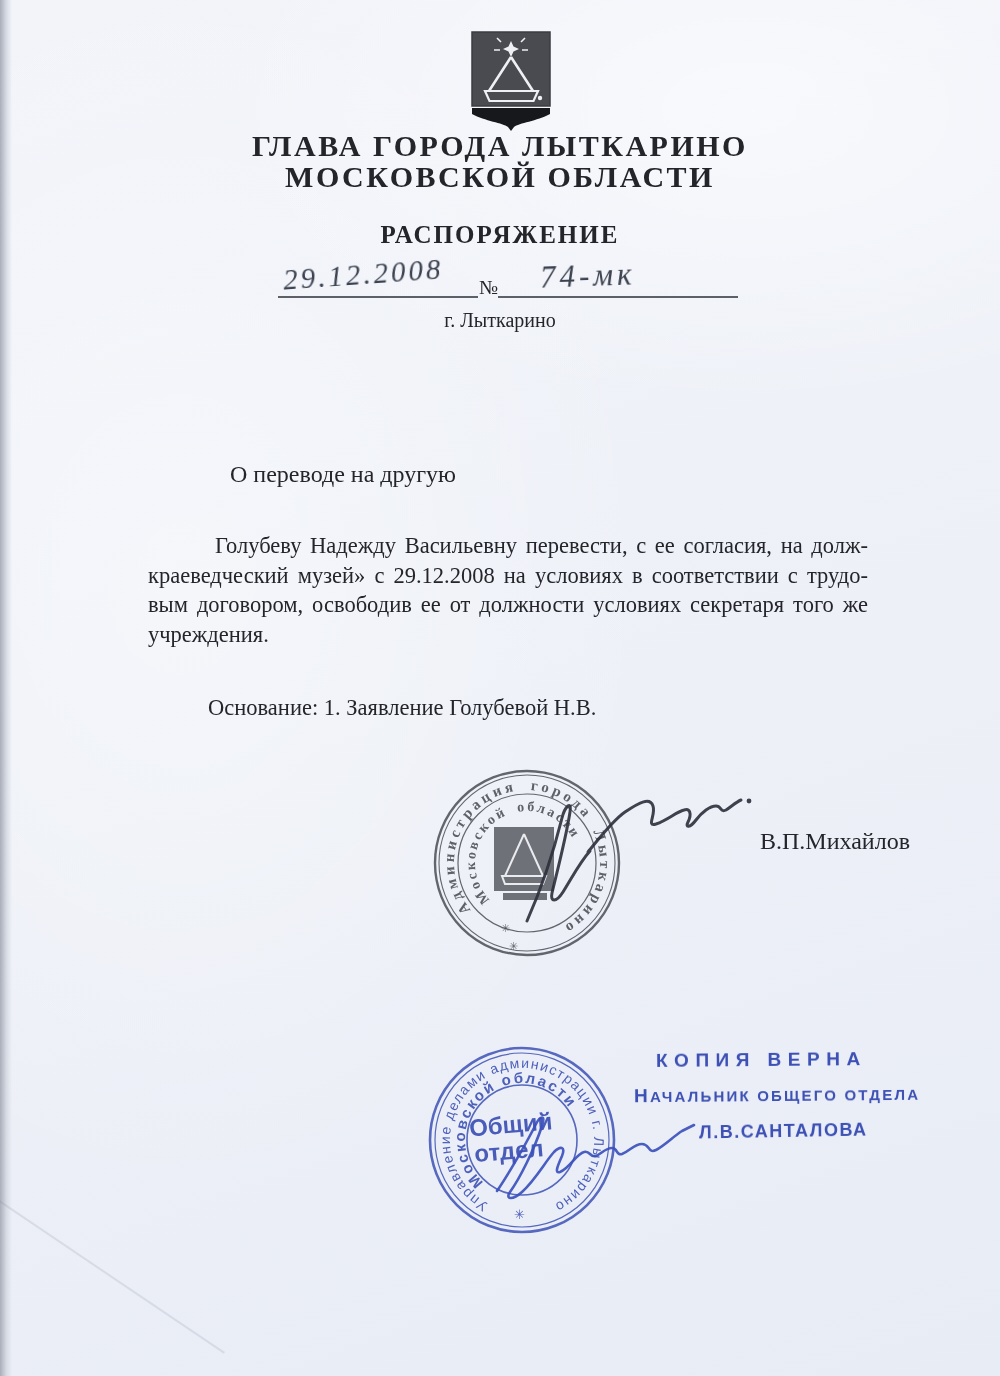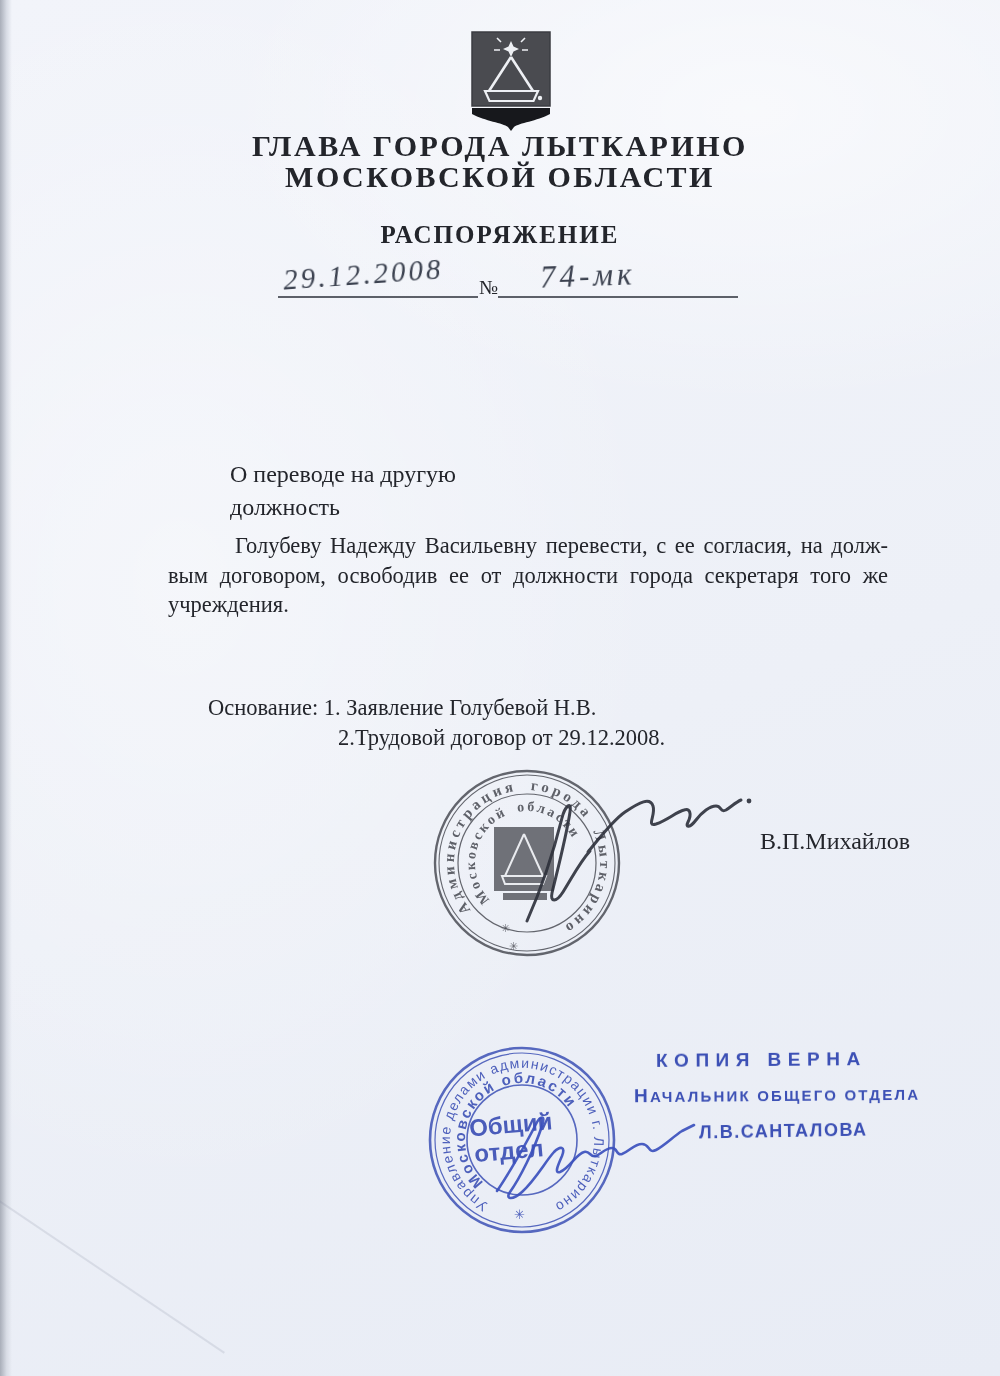--- a/index.html
+++ b/index.html
@@ -31,21 +31,21 @@
   .center{left:0; right:0; text-align:center;}
   .org-line{font-weight:bold; font-size:30px; letter-spacing:2.5px; line-height:1;}
   .doc-type{font-weight:bold; font-size:25px; letter-spacing:2px; line-height:1;}
   .hand{font-style:italic; color:var(--hand); filter:blur(.3px);}
   .hw-date{left:283px; top:258px; font-size:29px; letter-spacing:3px; transform:rotate(-4deg);}
   .hw-num{left:540px; top:258px; font-size:31px; letter-spacing:4px; transform:rotate(-2deg);}
   .rule{height:2px; background:#42454f; opacity:.85;}
   .num-label{left:479px; top:276px; font-size:20px;}
   .city-line{top:309px; font-size:20px;}
   .subject{left:230px; top:451px; font-size:24px; line-height:33px;margin-top:7px;}
-  .body-block{left:168px; top:531px; width:720px; font-size:22.5px; line-height:29.6px;}
+  .body-block{left:148px; top:531px; width:720px; font-size:22.5px; line-height:29.6px;}
   .jline{text-align:justify; text-align-last:justify;}
   .first-line{padding-left:67px;}
   .basis-1{left:208px; top:695px; font-size:22.5px;}
   .basis-2{left:338px; top:725px; font-size:22.5px;}
   .signer-name{left:760px; top:828px; font-size:24px;text-align:right;}
   .stamp-svg{filter:blur(.35px);}
   .cert{font-family:var(--sans); color:var(--stamp-blue); font-weight:bold; filter:blur(.3px);}
   .copy-note{left:656px; top:1049px; font-size:19px; letter-spacing:6.5px; transform:rotate(-.5deg);}
   .chief-line{left:634px; top:1084px; font-size:15px; letter-spacing:2.2px; transform:rotate(-.5deg);}
   .chief-line::first-letter{font-size:19px;}
@@ -70,34 +70,34 @@
 
   <div class="abs center org-line" style="top:131px;">ГЛАВА ГОРОДА ЛЫТКАРИНО</div>
   <div class="abs center org-line" style="top:162px;">МОСКОВСКОЙ ОБЛАСТИ</div>
   <div class="abs center doc-type" style="top:222px;">РАСПОРЯЖЕНИЕ</div>
 
   <div class="abs hand hw-date">29.12.2008</div>
   <div class="abs num-label">№</div>
   <div class="abs hand hw-num">74-мк</div>
   <div class="abs rule" style="left:278px; top:296px; width:200px;"></div>
   <div class="abs rule" style="left:498px; top:296px; width:240px;"></div>
+  <div class="abs center city-line">г. Лыткарино</div>
 
   <div class="abs subject">
     <div>О переводе на другую</div>
-    <div>должность</div>
   </div>
 
   <div class="abs body-block">
     <div class="jline first-line">Голубеву Надежду Васильевну перевести, с ее согласия, на долж-</div>
-    <div class="jline">вым договором, освободив ее от должности города секретаря того же</div>
+    <div class="jline">краеведческий музей» с 29.12.2008 на условиях в соответствии с трудо-</div>
+    <div class="jline">вым договором, освободив ее от должности условиях секретаря того же</div>
     <div>учреждения.</div>
   </div>
 
   <div class="abs basis-1">Основание: 1. Заявление Голубевой Н.В.</div>
-  <div class="abs basis-2">2.Трудовой договор от 29.12.2008.</div>
 
   <svg class="abs stamp-svg" style="left:420px; top:755px; width:350px; height:215px;" viewBox="420 755 350 215">
     <g fill="none" stroke="#4b4d55" opacity="0.85">
       <circle cx="527" cy="863" r="92" stroke-width="2.4"></circle>
       <circle cx="527" cy="863" r="88" stroke-width="1.1"></circle>
       <circle cx="527" cy="863" r="69" stroke-width="1.2"></circle>
     </g>
     <path id="bsOuter" transform="rotate(-40 527 863)" fill="none" d="M 454 863 A 73 73 0 1 1 600 863 A 73 73 0 1 1 454 863"></path>
     <path id="bsInner" transform="rotate(-45 527 863)" fill="none" d="M 475 863 A 52 52 0 1 1 579 863 A 52 52 0 1 1 475 863"></path>
     <text font-family="Liberation Serif, DejaVu Serif, serif" font-size="15" font-weight="bold" letter-spacing="3.5" word-spacing="6" fill="#4b4d55" opacity="0.88">

